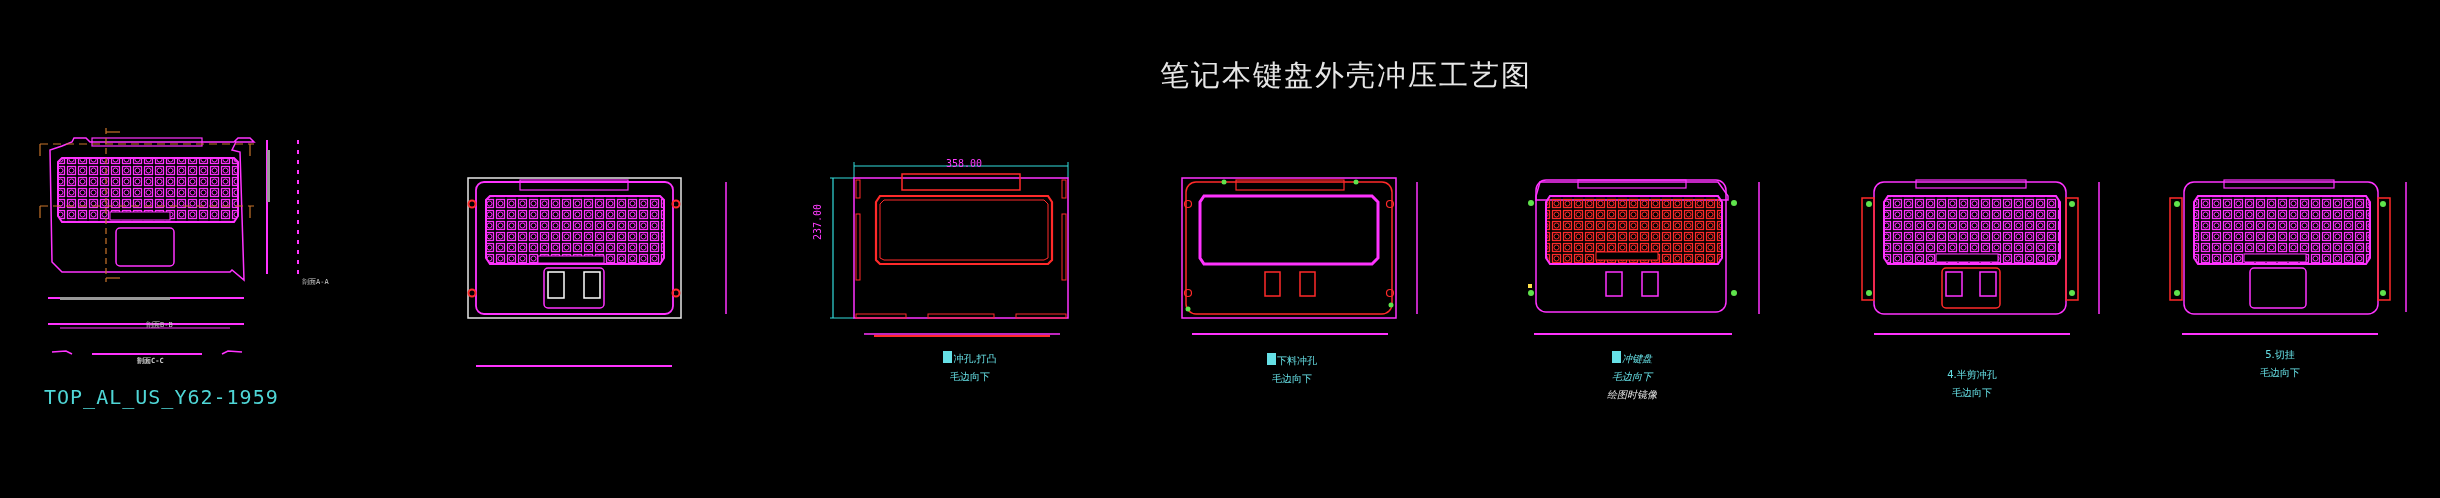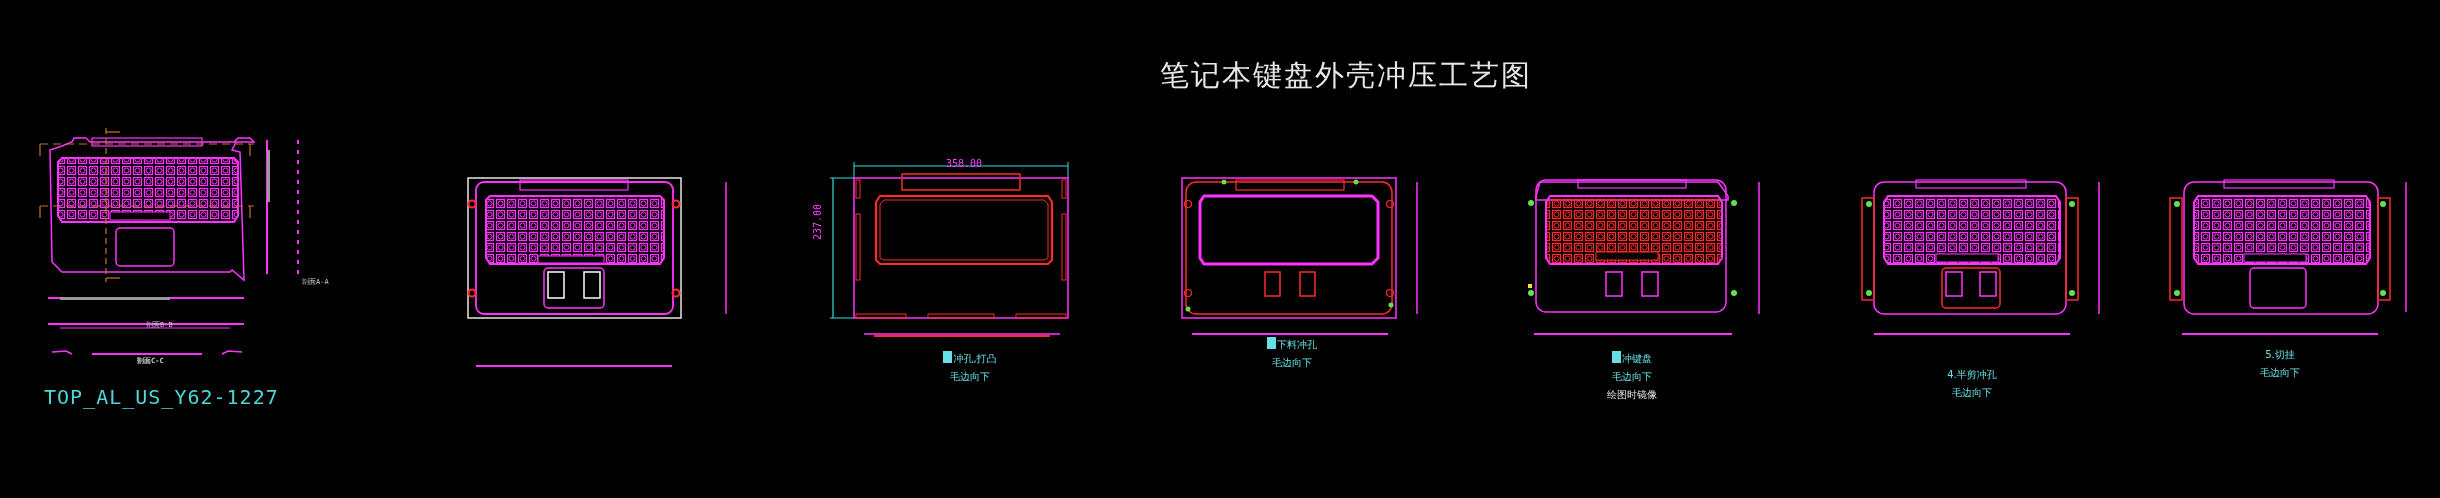--- a/index.html
+++ b/index.html
@@ -176,33 +176,33 @@
 
 <div class="title">笔记本键盘外壳冲压工艺图</div>
 
 <div class="dim-text" style="left:946px; top:158px;">358.00</div>
 <div class="dim-text" style="left:812px; top:240px; transform:rotate(-90deg); transform-origin:left top;">237.00</div>
 
 <div class="small-label" style="left:137px; top:320px;margin-left:9px;">剖面B-B</div>
 <div class="small-label" style="left:137px; top:356px;font-weight:bold;">剖面C-C</div>
 <div class="small-label" style="left:302px; top:277px;">剖面A-A</div>
 
-<div class="part-id">TOP_AL_US_Y62-1227</div>
+<div class="part-id">TOP_AL_US_Y62-1959</div>
 
 <div class="caption" style="left:910px; top:350px; width:120px;">
   <div><span class="mark"></span><span>冲孔,打凸</span></div>
   <div>毛边向下</div>
 </div>
 
-<div class="caption" style="left:1232px; top:336px; width:120px;">
+<div class="caption" style="left:1232px; top:352px; width:120px;">
   <div><span class="mark"></span><span>下料冲孔</span></div>
   <div>毛边向下</div>
 </div>
 
-<div class="caption" style="left:1572px; top:350px; width:120px;">
+<div class="caption" style="left:1572px; top:350px; width:120px;font-style:italic;">
   <div><span class="mark"></span><span>冲键盘</span></div>
   <div>毛边向下</div>
   <div class="note">绘图时镜像</div>
 </div>
 
 <div class="caption" style="left:1912px; top:366px; width:120px;">
   <div>4.半剪冲孔</div>
   <div>毛边向下</div>
 </div>
 

